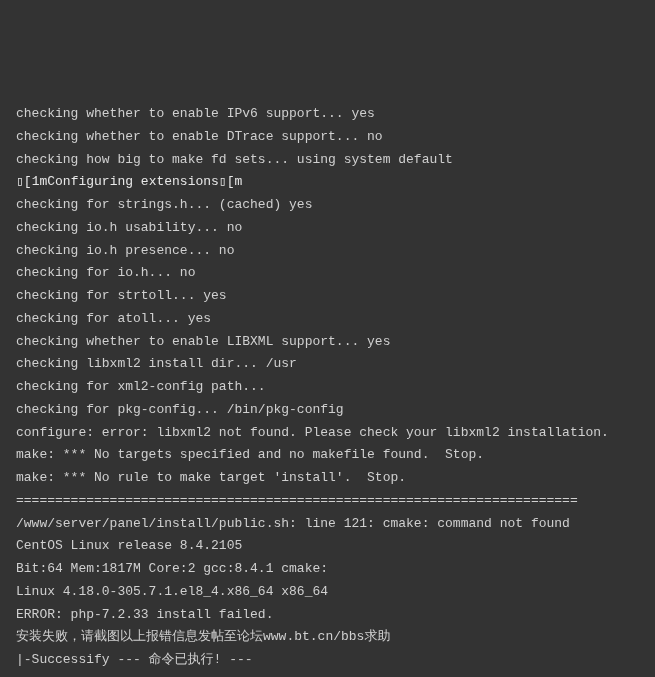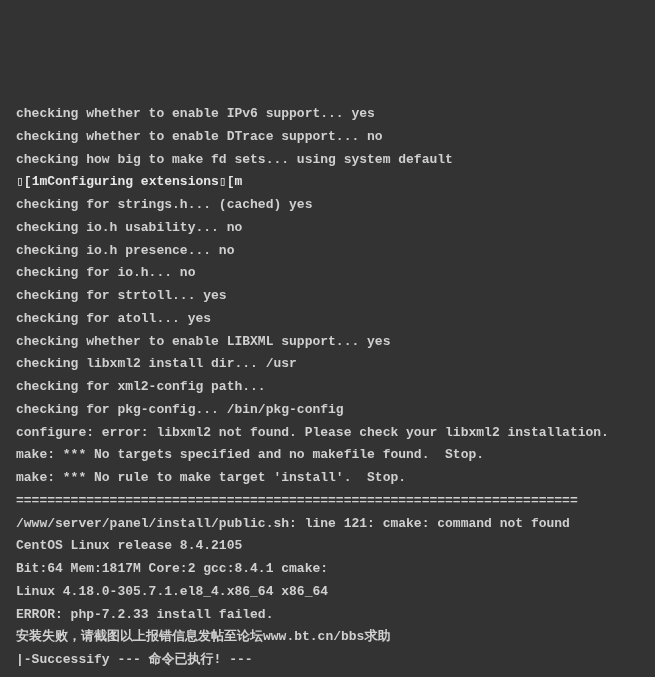--- a/index.html
+++ b/index.html
@@ -10,24 +10,23 @@
       font-family: Consolas, "Courier New", monospace;
       font-size: 13px;
       line-height: 1.75;
       width: 655px;
       box-sizing: border-box;
       word-wrap: break-word;
       white-space: pre-wrap;
     }
     .line {
       display: block;
-      font-weight: bold;
     }
     .bold {
-      font-weight: bold;
+      font-weight: normal;
       color: #e8e8e8;
     }
   </style>
 </head>
 <body>
 
 
 
 <div id="terminal-output"><span class="line">checking whether to enable IPv6 support... yes</span><span class="line">checking whether to enable DTrace support... no</span><span class="line">checking how big to make fd sets... using system default</span><span class="line"></span><span class="line bold">▯[1mConfiguring extensions▯[m</span><span class="line">checking for strings.h... (cached) yes</span><span class="line">checking io.h usability... no</span><span class="line">checking io.h presence... no</span><span class="line">checking for io.h... no</span><span class="line">checking for strtoll... yes</span><span class="line">checking for atoll... yes</span><span class="line">checking whether to enable LIBXML support... yes</span><span class="line">checking libxml2 install dir... /usr</span><span class="line">checking for xml2-config path...</span><span class="line">checking for pkg-config... /bin/pkg-config</span><span class="line">configure: error: libxml2 not found. Please check your libxml2 installation.</span><span class="line">make: *** No targets specified and no makefile found.  Stop.</span><span class="line">make: *** No rule to make target 'install'.  Stop.</span><span class="line">========================================================================</span><span class="line">/www/server/panel/install/public.sh: line 121: cmake: command not found</span><span class="line">CentOS Linux release 8.4.2105</span><span class="line">Bit:64 Mem:1817M Core:2 gcc:8.4.1 cmake:</span><span class="line">Linux 4.18.0-305.7.1.el8_4.x86_64 x86_64</span><span class="line">ERROR: php-7.2.33 install failed.</span><span class="line">安装失败，请截图以上报错信息发帖至论坛www.bt.cn/bbs求助</span><span class="line">|-Successify --- 命令已执行! ---</span></div>
 

